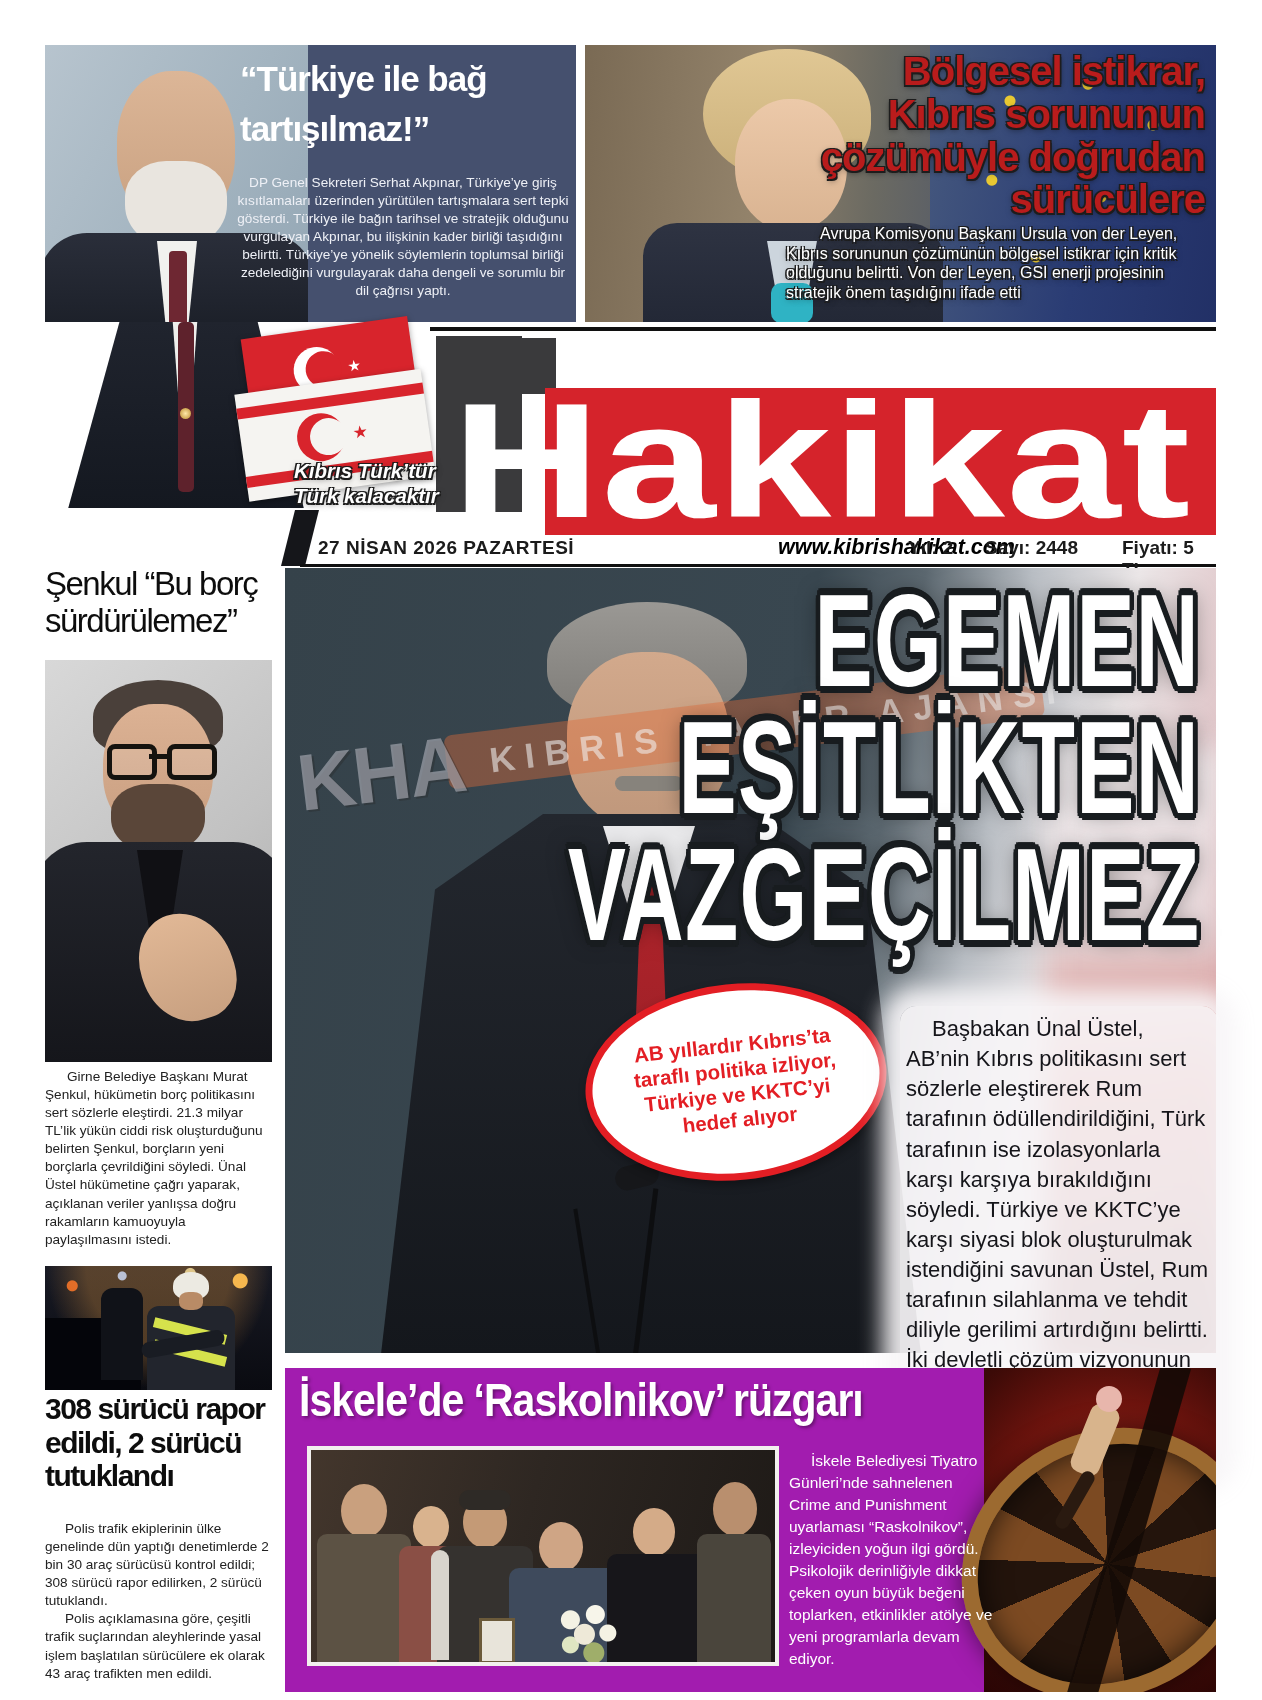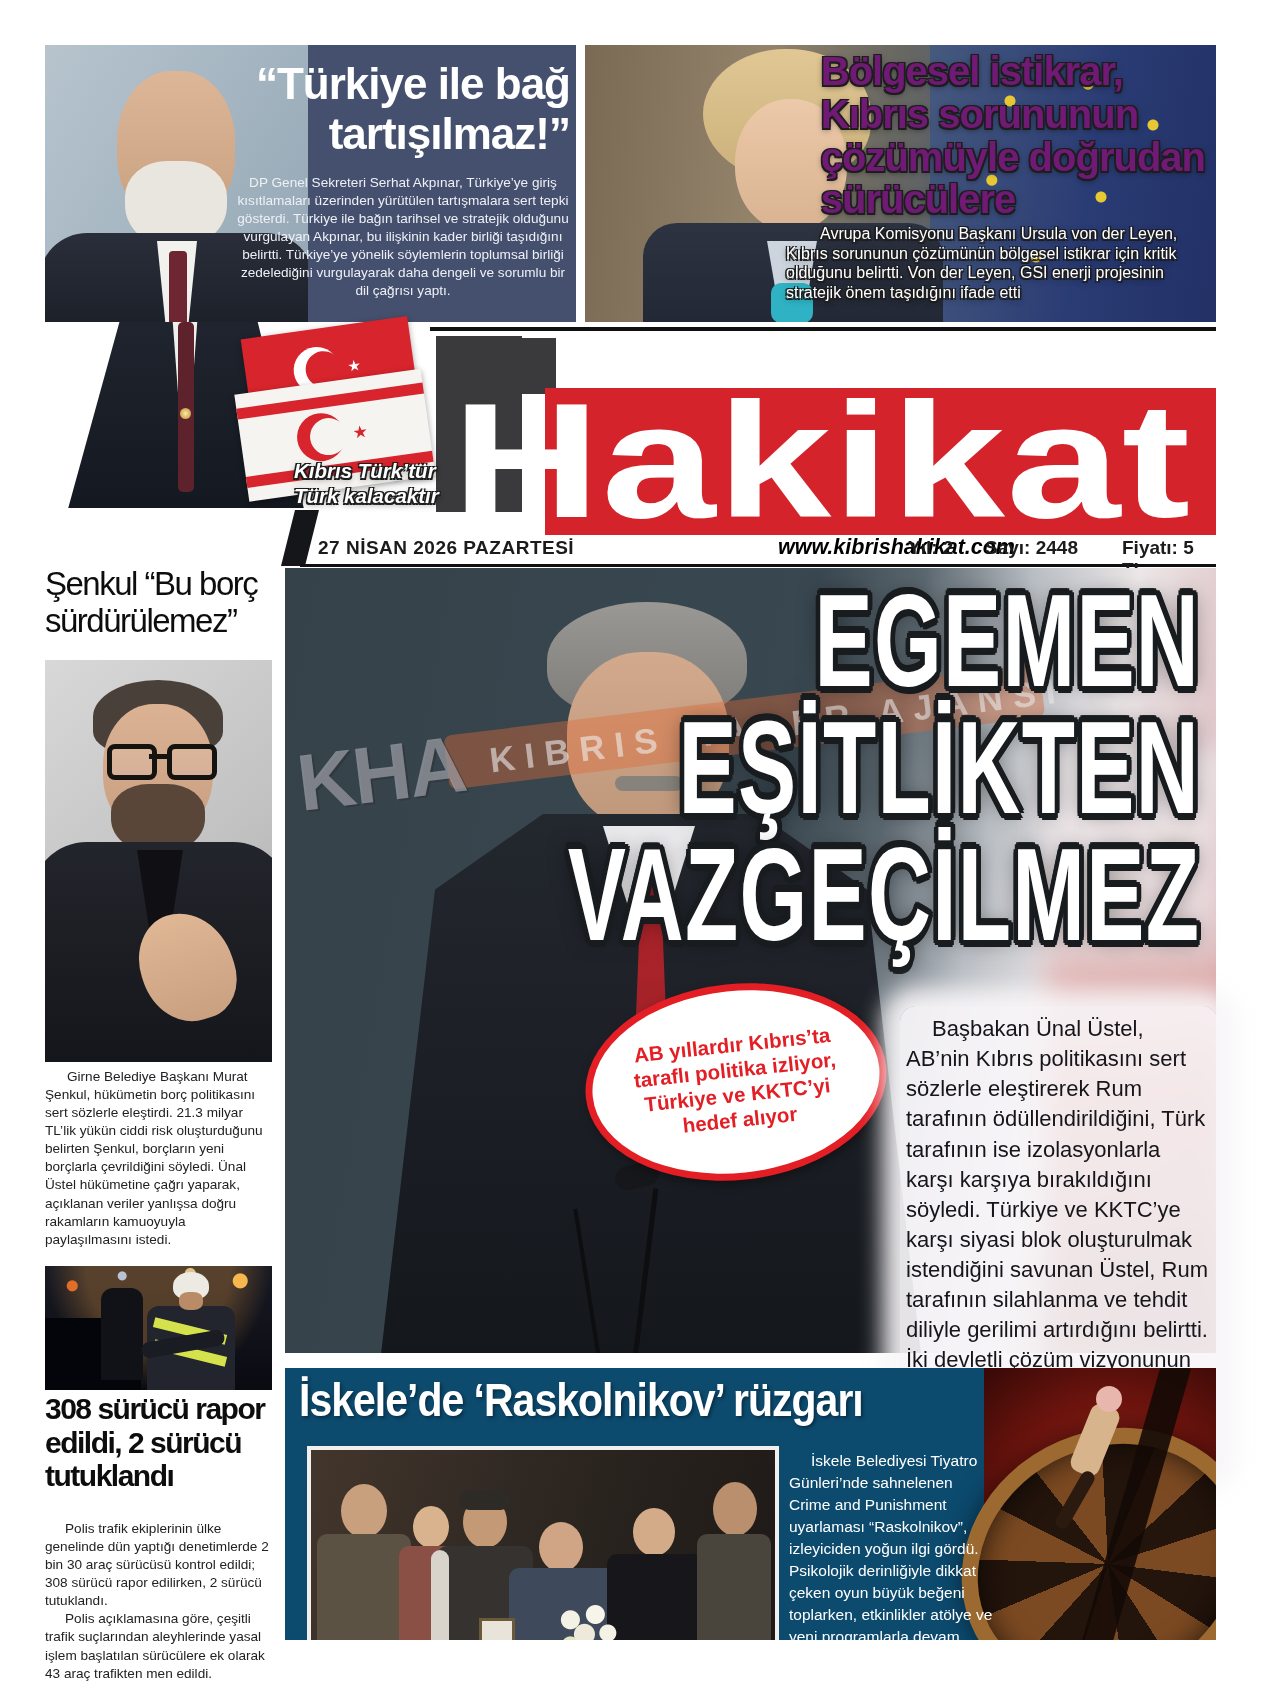--- a/index.html
+++ b/index.html
@@ -11,22 +11,22 @@
   .hl-stroke{color:#fff;font-weight:bold;white-space:nowrap;
     text-shadow:-5px -5px 0 #181c1f,5px -5px 0 #181c1f,-5px 5px 0 #181c1f,5px 5px 0 #181c1f,
     -7px 0 0 #181c1f,7px 0 0 #181c1f,0 -7px 0 #181c1f,0 7px 0 #181c1f,
     -3px -7px 0 #181c1f,3px 7px 0 #181c1f,-7px 3px 0 #181c1f,7px -3px 0 #181c1f,
     0 0 26px rgba(0,0,0,.5);}
   .thin-stroke{text-shadow:-1.5px -1.5px 0 #1d1d1d,1.5px -1.5px 0 #1d1d1d,
     -1.5px 1.5px 0 #1d1d1d,1.5px 1.5px 0 #1d1d1d,0 2px 6px rgba(0,0,0,.55);}
 
   
   .tl-box{left:45px;top:45px;width:531px;height:277px;background:#45506e;}
-  .tl-h{color:#fff;font-weight:bold;font-size:44px;letter-spacing:-1px;line-height:1.1;
-        text-align:right;width:330px;left:240px;}
+  .tl-h{color:#fff;font-weight:bold;font-size:35px;letter-spacing:-1px;line-height:1.1;
+        text-align:left;width:330px;left:240px;}
   .tl-body{left:233px;top:174px;width:340px;color:#eef0f6;font-size:13.6px;line-height:1.32;
         text-align:center;}
 
   
   .akp{left:45px;top:45px;width:263px;height:277px;overflow:hidden;
        background:linear-gradient(120deg,#b7c4ce 0%,#a3b4c0 55%,#93a6b4 100%);}
   .akp-face{left:72px;top:26px;width:118px;height:152px;border-radius:46% 46% 44% 44%;
        background:linear-gradient(#dcb697,#c9a181);}
   .akp-beard{left:80px;top:116px;width:102px;height:88px;border-radius:42% 42% 52% 52%;
        background:#e9e5df;}
@@ -59,22 +59,22 @@
         radial-gradient(circle at 35% 80%, #e8c832 0 5px, transparent 6px);}
   .vdl-hair{left:118px;top:4px;width:168px;height:132px;border-radius:52% 52% 46% 54%;
        background:linear-gradient(#e0c794,#cbb07a);}
   .vdl-face{left:150px;top:54px;width:112px;height:132px;border-radius:48%;
        background:linear-gradient(#ecc9a9,#d9b391);}
   .vdl-body{left:58px;top:178px;width:300px;height:99px;border-radius:34px 34px 0 0;
        background:linear-gradient(#2e3342,#232836);}
   .vdl-collar{left:168px;top:196px;width:78px;height:81px;background:#ccd5dd;
        clip-path:polygon(18% 0,82% 0,64% 100%,36% 100%);}
   .vdl-scarf{left:186px;top:238px;width:42px;height:40px;border-radius:10px;background:#2fb3c4;}
-  .tr-h{right:57px;top:50px;font-weight:bold;font-size:40px;
-       letter-spacing:-1px;line-height:1.07;color:#701a75;}
+  .tr-h{right:57px;top:50px;text-align:right;font-weight:bold;font-size:40px;
+       letter-spacing:-1px;line-height:1.07;color:#b91c1c;}
   .tr-body{left:786px;top:224px;width:420px;color:#fff;font-size:16px;line-height:1.22;
        text-indent:34px;}
 
   
   .mast-rule{left:430px;top:327px;width:786px;height:4px;background:#101010;}
   .t-bar1{left:436px;top:336px;width:86px;height:176px;background:#3a3a3c;}
   .t-bar2{left:436px;top:338px;width:120px;height:56px;background:#3a3a3c;}
   .t-bar3{left:492px;top:394px;width:30px;height:50px;background:#3a3a3c;}
   .red-block{left:545px;top:388px;width:671px;height:147px;background:#d5232b;}
   .hak-title{left:452px;top:379px;font-size:163px;line-height:1;font-weight:bold;color:#fff;
@@ -171,21 +171,21 @@
      background:#fff;border:7px solid #e31e24;border-radius:50%;
      display:flex;align-items:center;justify-content:center;text-align:center;
      box-shadow:2px 4px 10px rgba(0,0,0,.35);}
   .badge-text{width:236px;color:#e31e24;font-weight:bold;font-size:20.5px;line-height:1.22;}
   .main-body{left:900px;top:1006px;width:306px;font-size:22px;line-height:1.37;color:#15151a;
      background:rgba(247,245,247,.92);border-radius:16px;padding:8px 6px;
      box-shadow:0 0 22px 18px rgba(247,245,247,.92);}
   .main-body p{margin:0;text-indent:26px;}
 
   
-  .bot-box{left:285px;top:1368px;width:931px;height:272px;background:#0c4a6e;overflow:hidden;}
+  .bot-box{left:285px;top:1368px;width:931px;height:324px;background:#a21caf;overflow:hidden;}
   .roulette{right:0;top:0;width:232px;height:324px;
      background:radial-gradient(circle at 55% 42%, #9c2a1c 0%, #6e140e 45%, #3c0a07 78%, #2a0605 100%);}
   .wheel{left:-26px;top:64px;width:268px;height:232px;border-radius:50%;transform:rotate(-28deg);
      border:16px solid #9c6a30;
      background:repeating-conic-gradient(#7c4a22 0 25deg,#23140c 25deg 50deg);
      box-shadow:inset 0 0 30px rgba(0,0,0,.7),0 0 24px rgba(0,0,0,.5);}
   .bar-dark{left:128px;top:-10px;width:30px;height:360px;background:#140a06;transform:rotate(16deg);opacity:.9;}
   .puppet-body{left:96px;top:36px;width:30px;height:72px;border-radius:10px;background:#d8b48c;transform:rotate(22deg);}
   .puppet-head{left:112px;top:18px;width:26px;height:26px;border-radius:50%;background:#e8b6ac;}
   .puppet-leg{left:84px;top:100px;width:14px;height:64px;border-radius:7px;background:#2a1a10;transform:rotate(30deg);}

